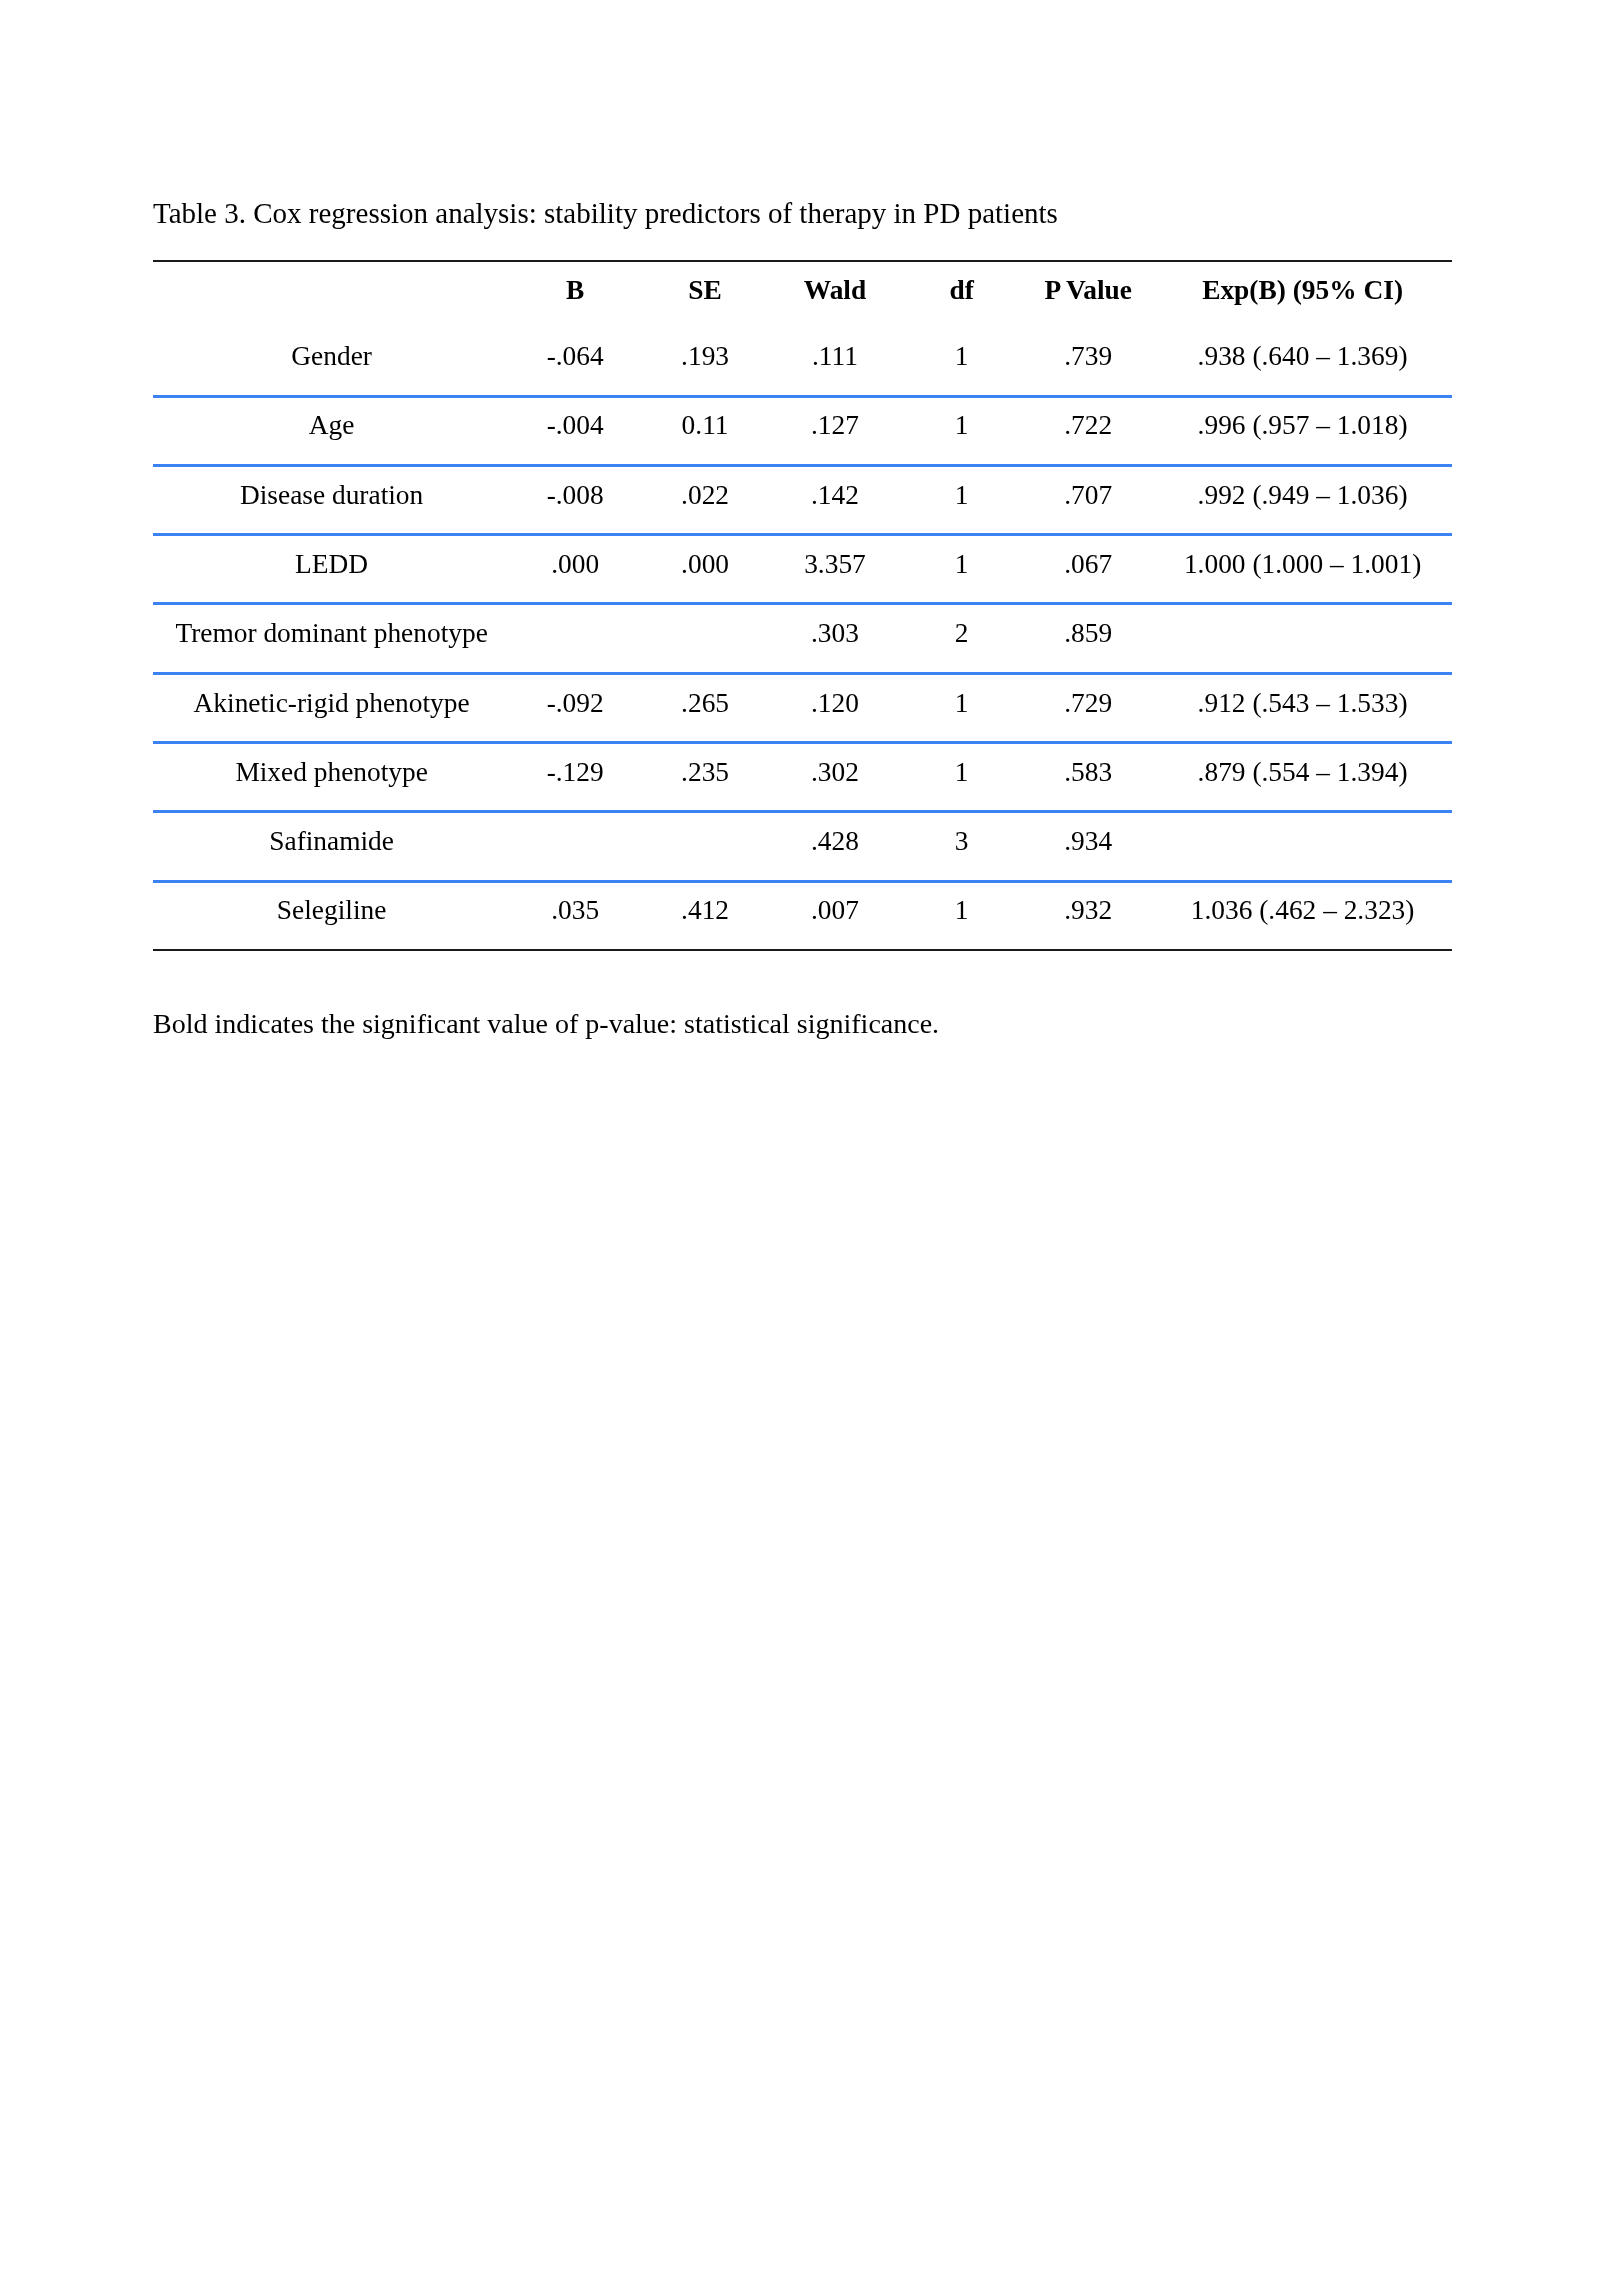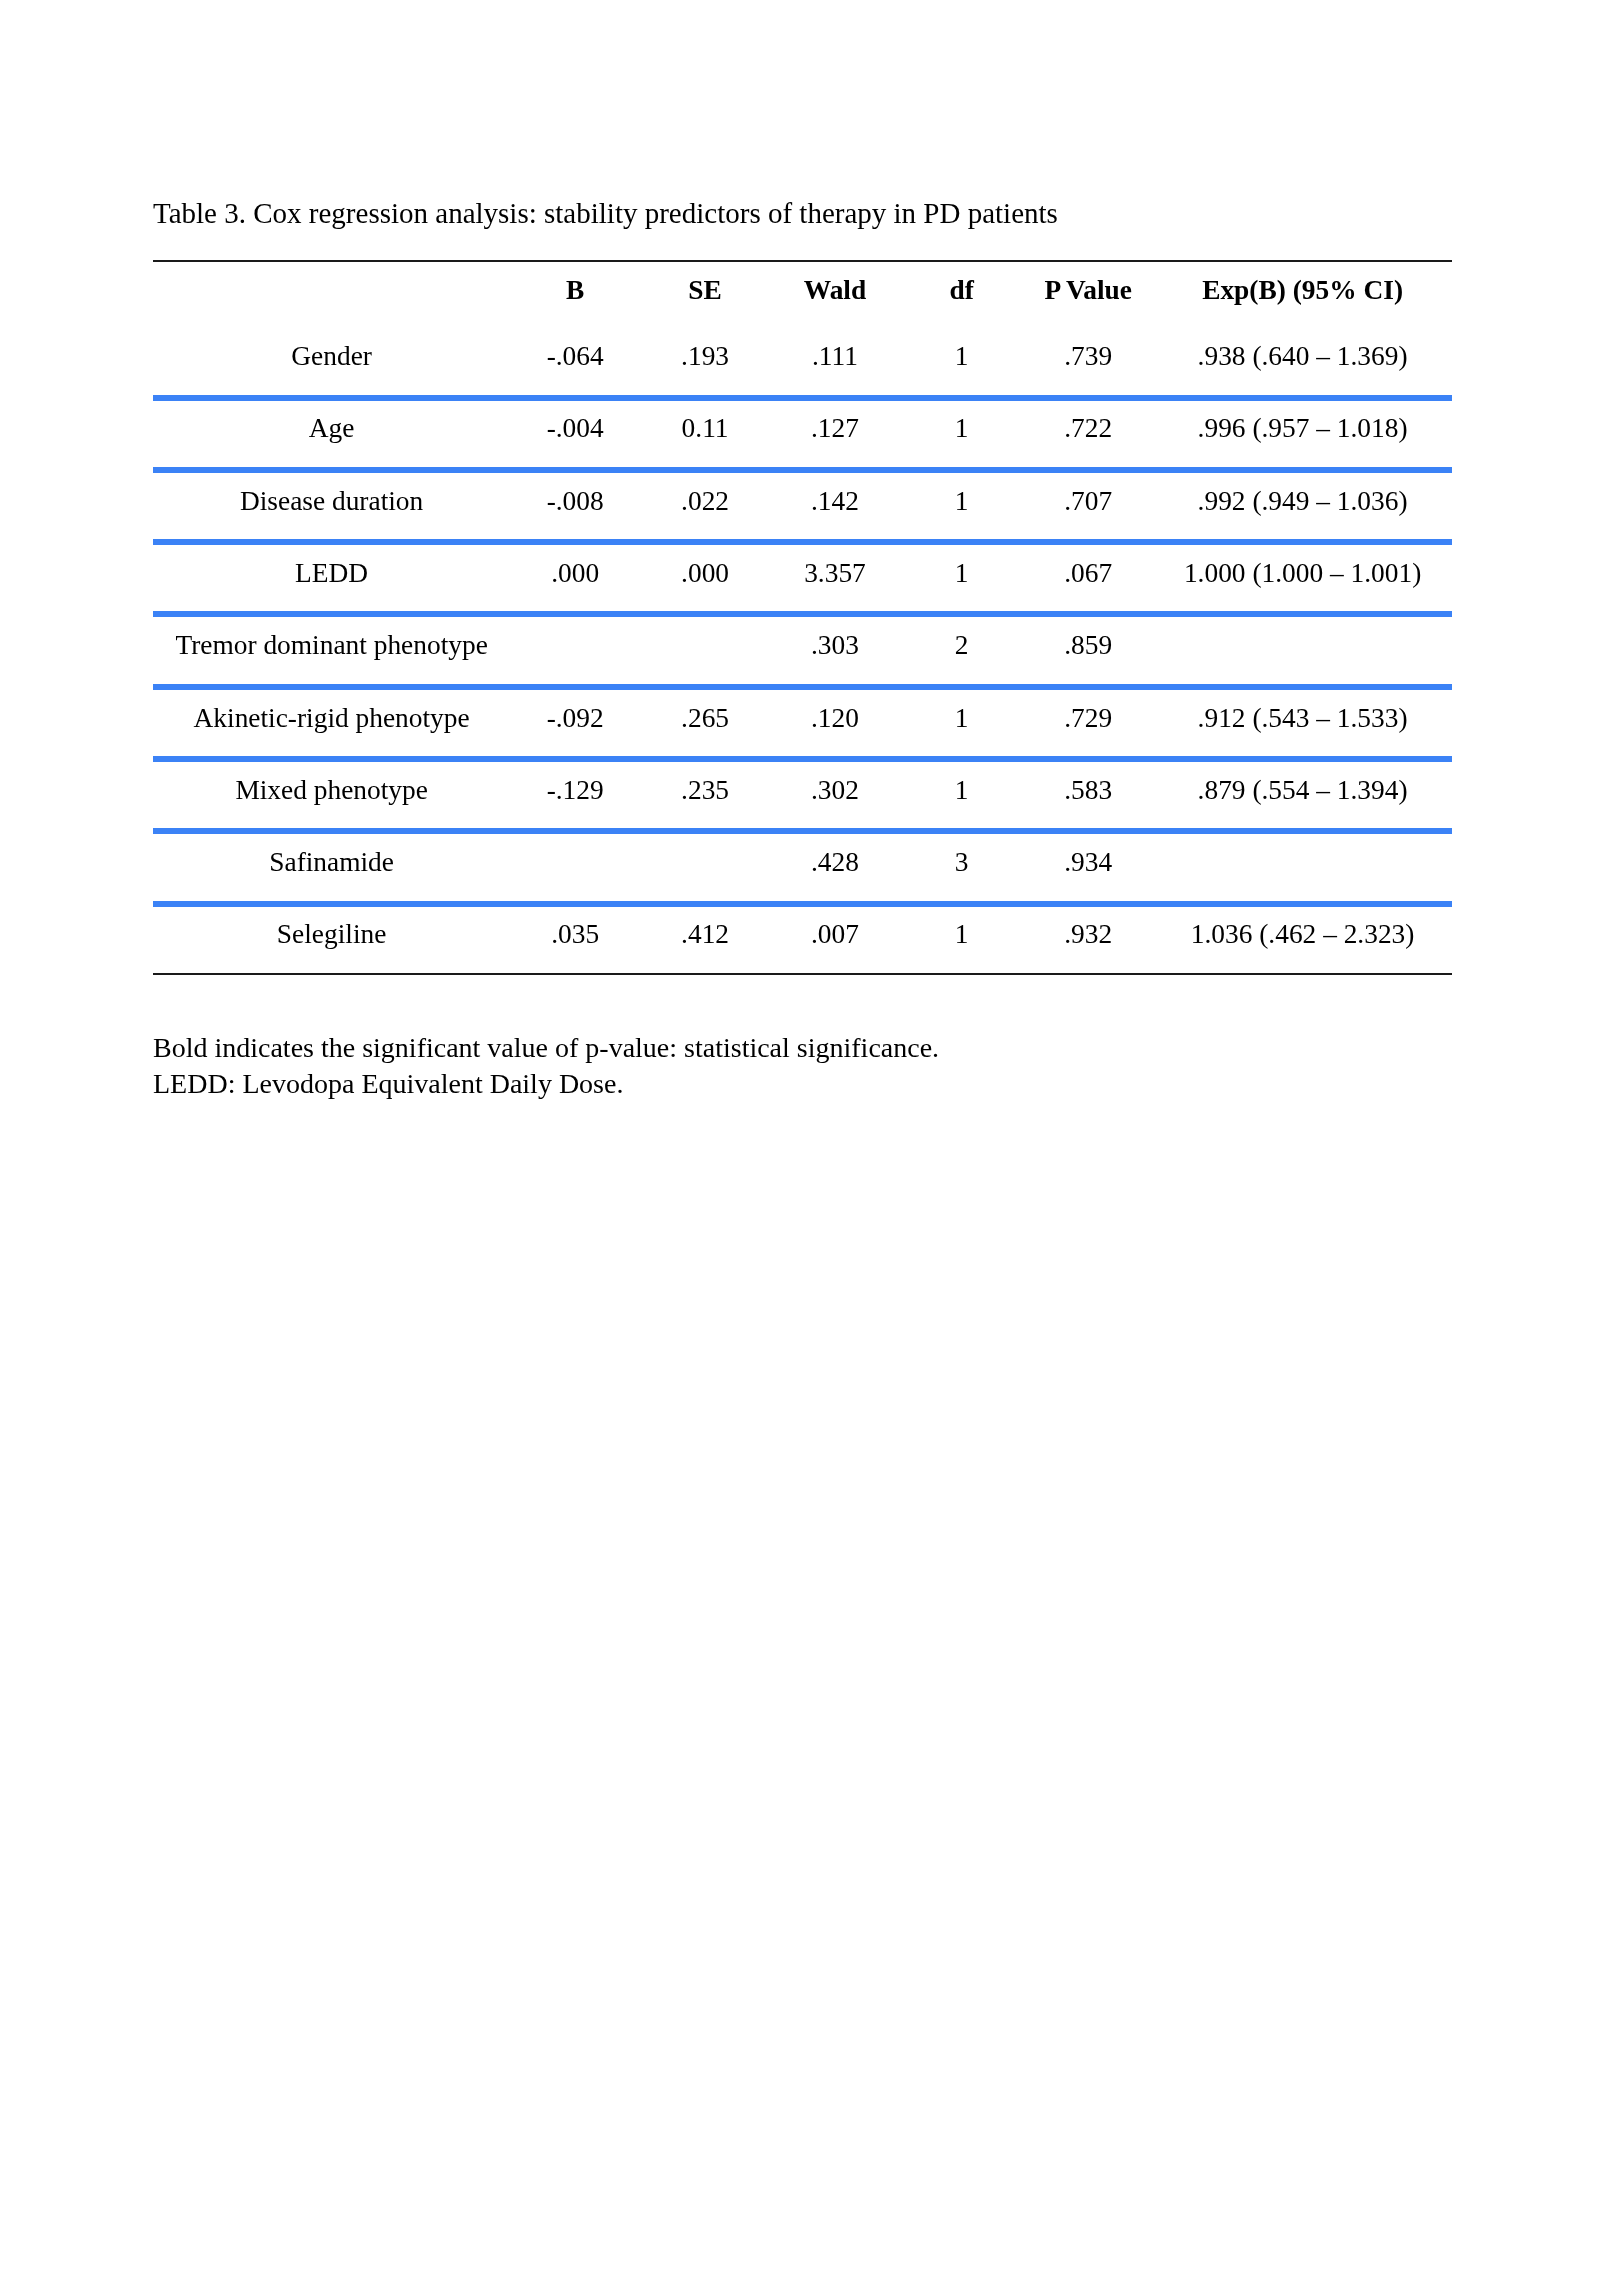--- a/index.html
+++ b/index.html
@@ -23,21 +23,21 @@
     font-weight: normal;
   }
   .title .title-label { font-weight: normal; }
   table.results {
     width: 100%;
     border-collapse: collapse;
     margin-top: 29px;
     border-top: 2.9px solid #1a1a1a;
     border-bottom: 2.9px solid #1a1a1a;
   }
-  table.results tr { border-top: 6px solid #3b82f6; }
+  table.results tr { border-top: 3px solid #3b82f6; }
   table.results tr:first-child { border-top: none; }
   table.results th, table.results td {
     font-size: 27.4px;
     line-height: 32px;
     text-align: center;
     vertical-align: top;
     padding: 11.8px 5.9px 22.5px 5.9px;
     font-weight: normal;
     white-space: nowrap;
   }
@@ -159,17 +159,16 @@
         <td>.007</td>
         <td>1</td>
         <td>.932</td>
         <td>1.036 (.462 – 2.323)</td>
       </tr>
     </tbody>
   </table>
 
   <div class="footnotes">
     <p>Bold indicates the significant value of p-value: statistical significance.</p>
-    <p>LEDD: Levodopa Equivalent Daily Dose.</p>
   </div>
 
 </div>
 
 
 </body></html>

